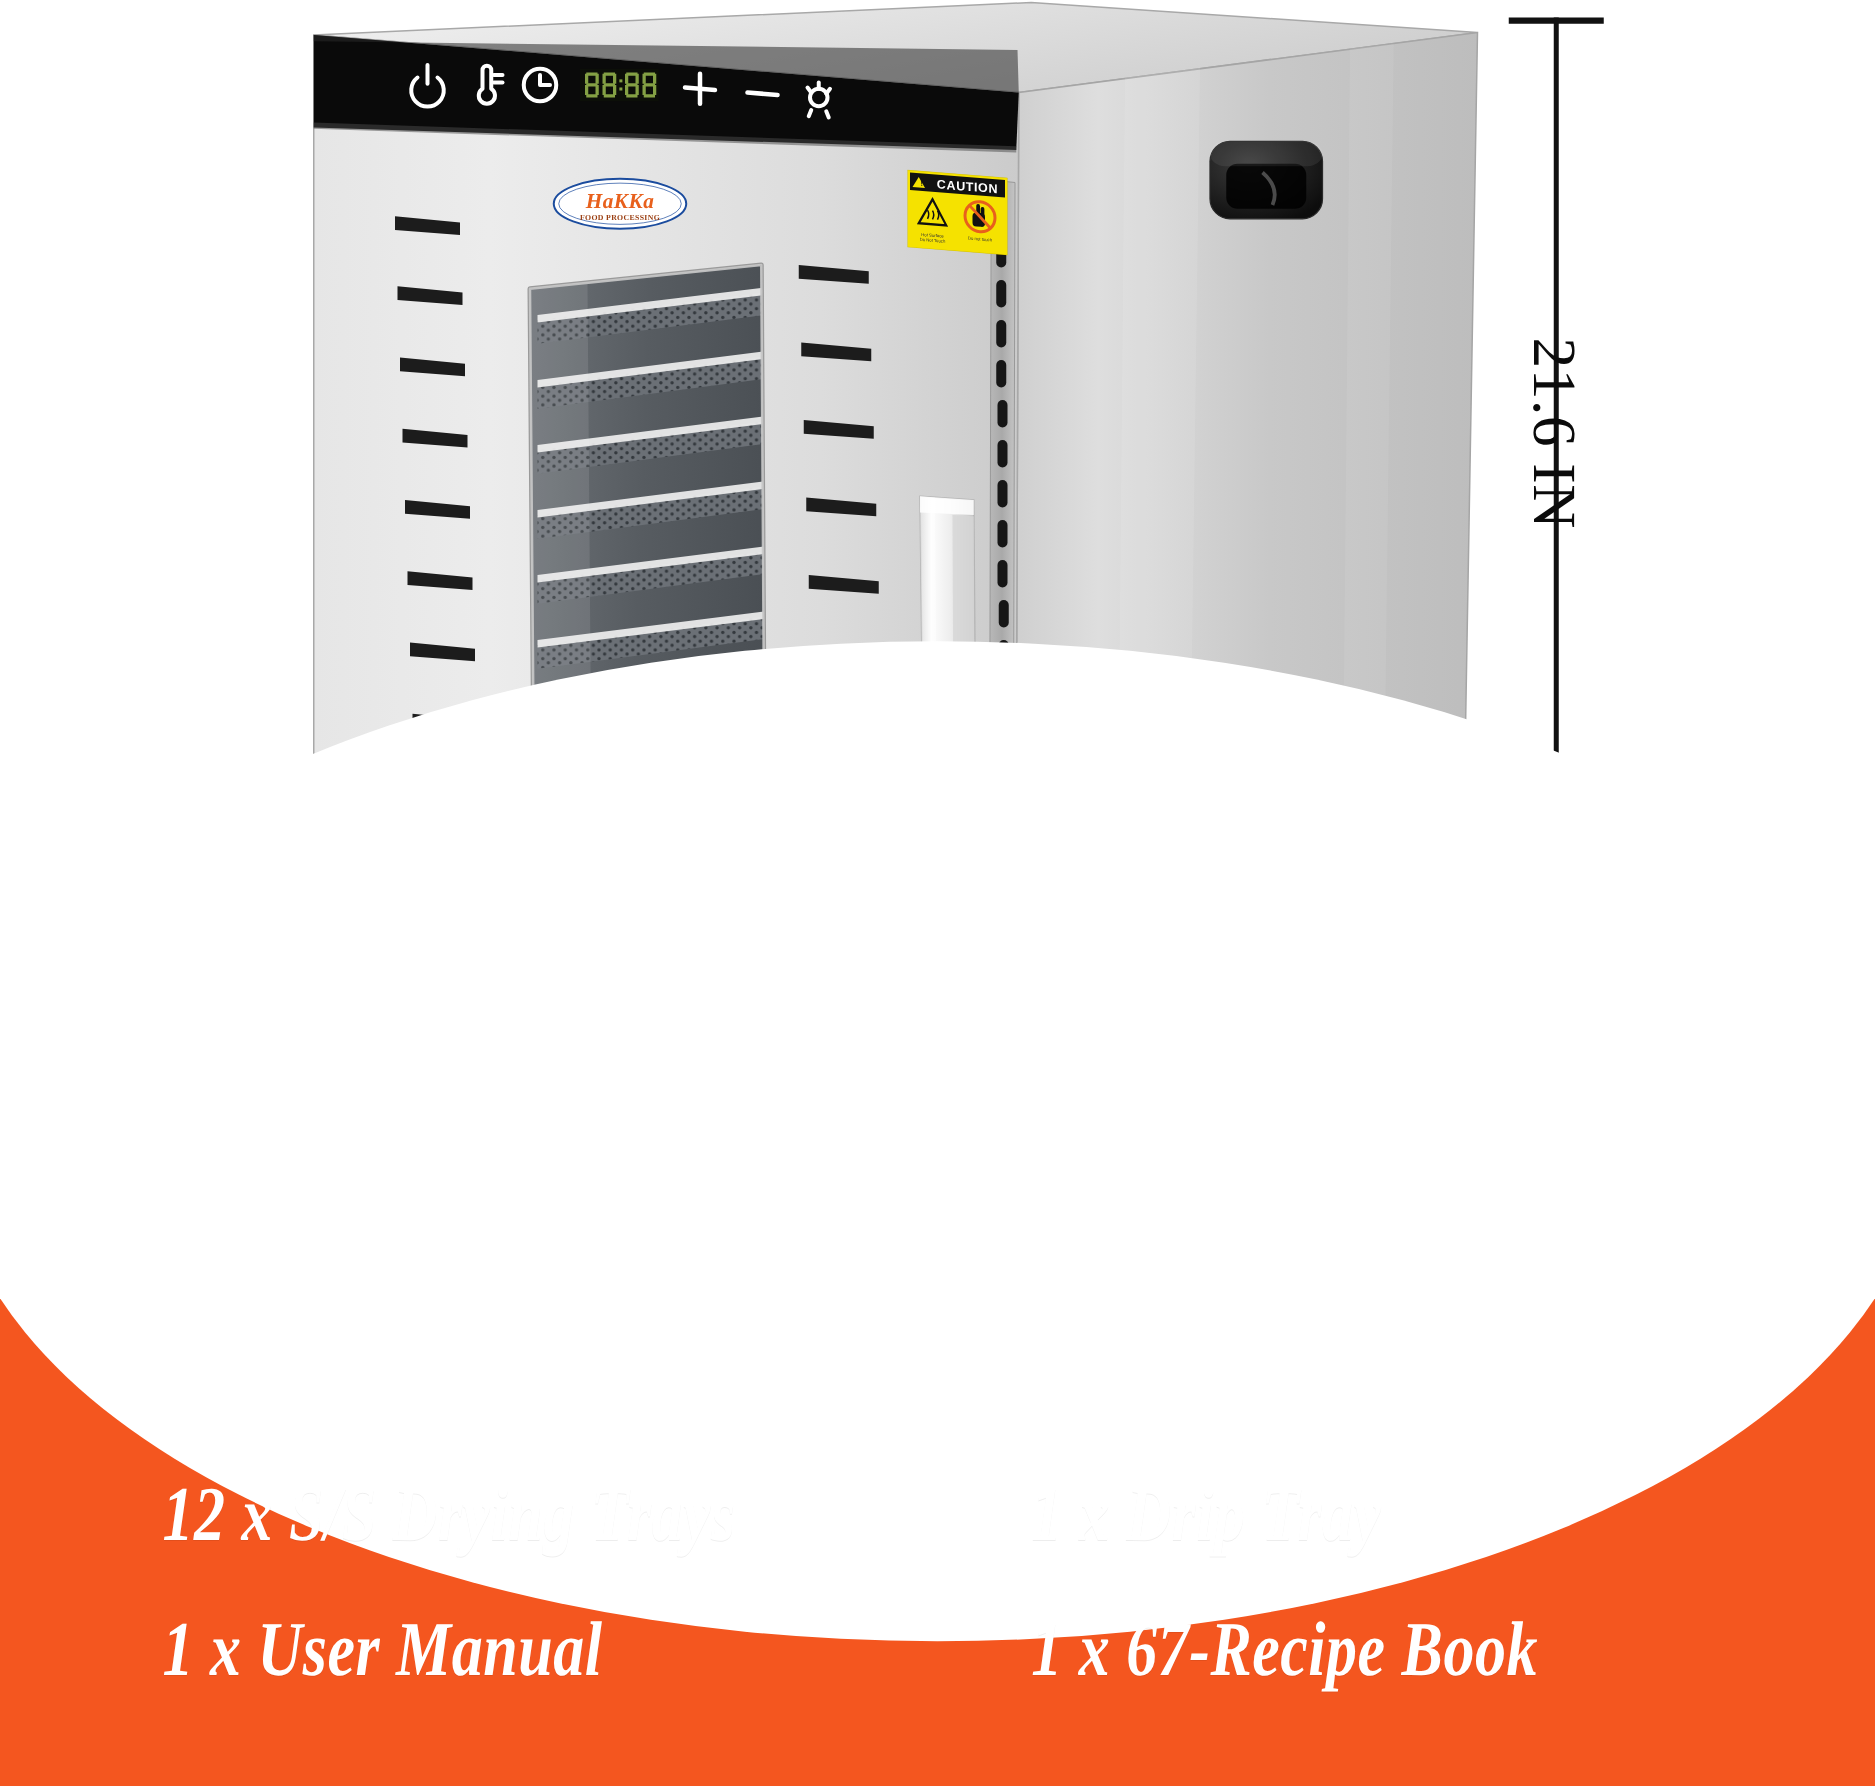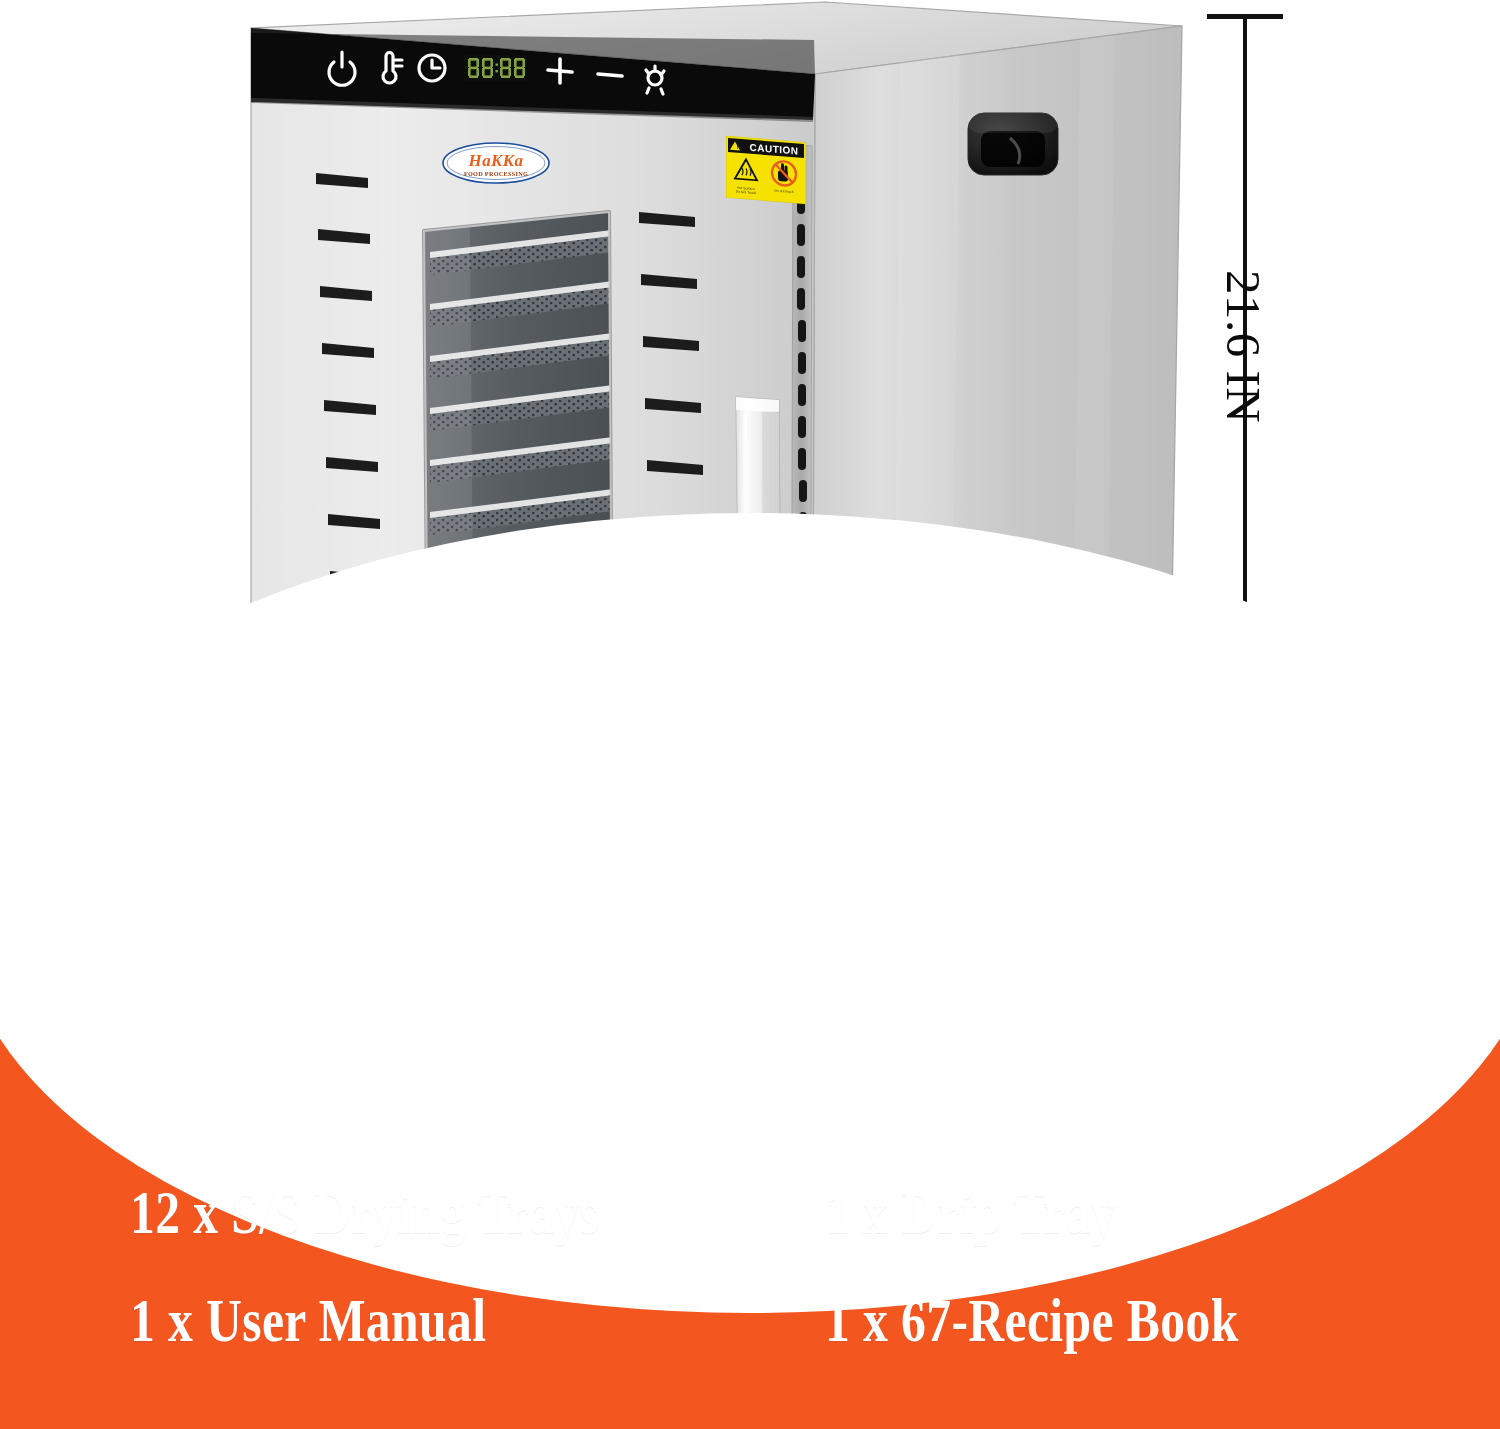--- a/index.html
+++ b/index.html
@@ -17,21 +17,21 @@
     position:absolute;left:0;top:905px;width:1500px;height:524px;
     background:var(--orange,#F4561F);
     z-index:5;
   }
   .banner-cut{
     position:absolute;left:-40px;top:-392px;width:1580px;height:800px;
     background:#ffffff;border-radius:50%/50%;
     z-index:6;pointer-events:none;
   }
   .banner-text{
-    position:absolute;left:0;top:0;width:1500px;height:524px;z-index:7;
+    position:absolute;left:0;top:0;width:1500px;height:524px;z-index:7;font-style:italic;
   }
   .bl{
     position:absolute;color:#ffffff;
     font-family:"Liberation Serif", serif;
     font-weight:700;
     font-size:62px;
     letter-spacing:0.5px;
     transform:scaleX(0.80);
     transform-origin:left center;
     white-space:nowrap;

